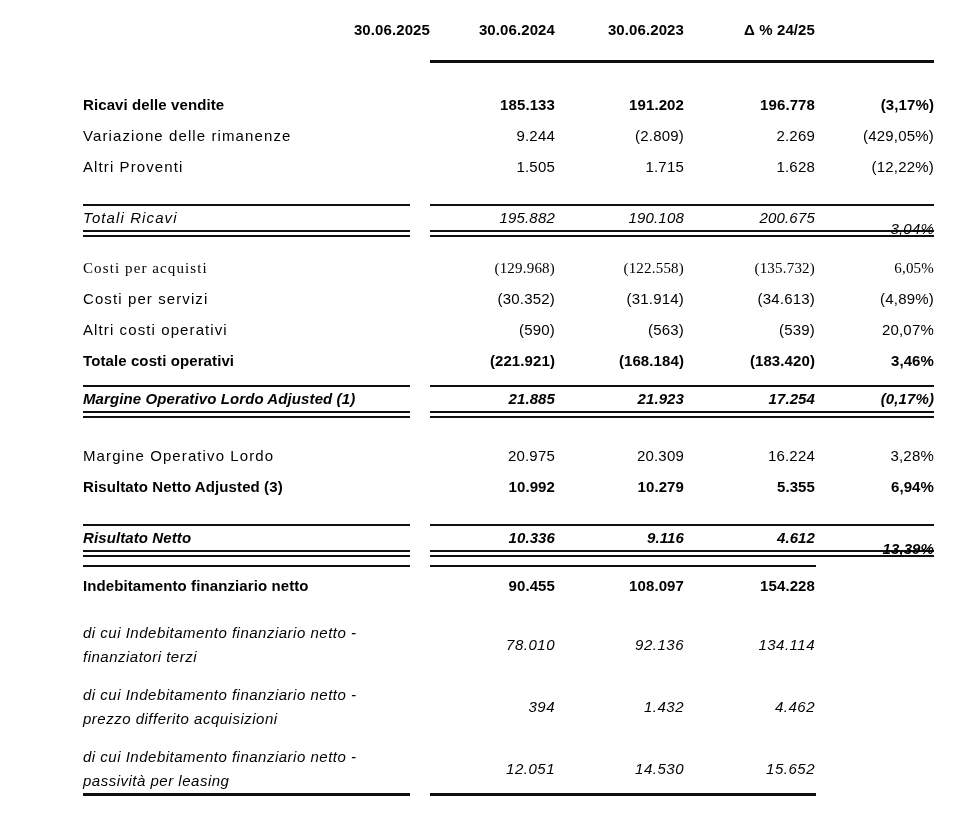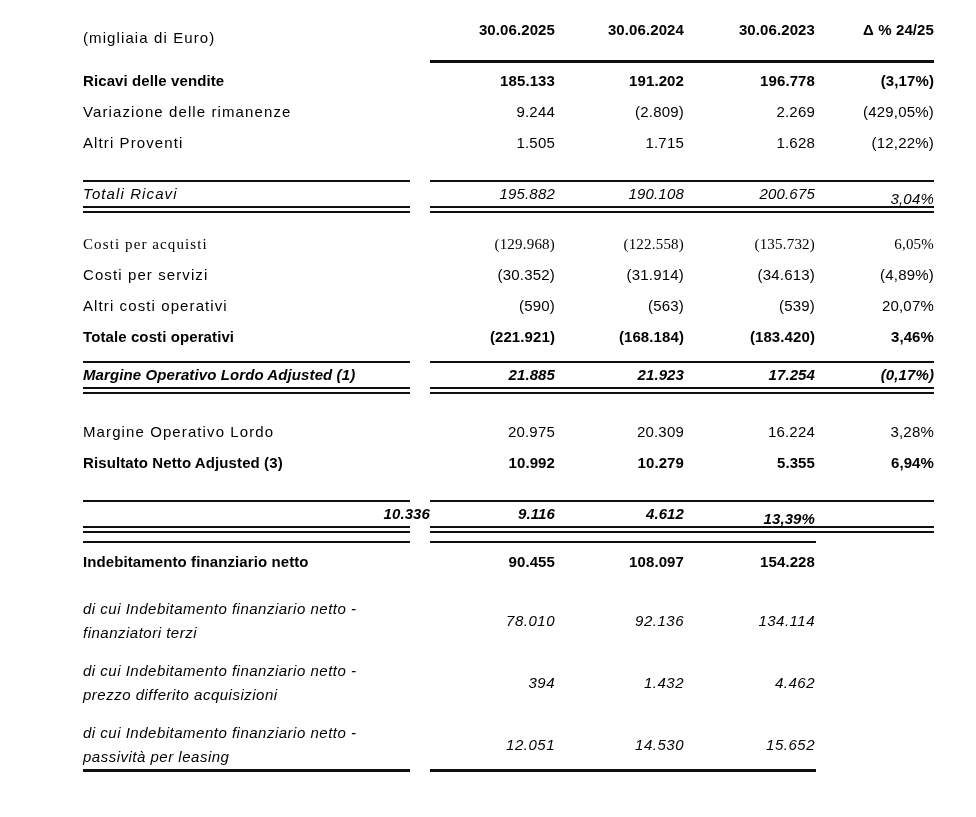--- a/index.html
+++ b/index.html
@@ -42,46 +42,45 @@
   .rule .seg.single { border-top: 2px solid #101010; height: 0; }
   .rule .seg.thick  { border-top: 3px solid #101010; height: 0; }
   .rule .seg.double {
     height: 3px;
     border-top: 2px solid #101010;
     border-bottom: 2px solid #101010;
   }
   .rule .seg.none { border: none; }
 
   
-  .mt17 { margin-top: 2px; }
+  .mt17 { margin-top: 26px; }
   .mt15 { margin-top: 15px; font-family: Liberation Serif, serif; }
   .mt14 { margin-top: 14px; }
   .mt16 { margin-top: 16px; }
   .mt11 { margin-top: 22px; }
   .mt9  { margin-top: 9px; }
   .mt8  { margin-top: 8px; }
 
   .row.total { height: 24px; font-style: italic; }
   .row.tall { height: 38px; }
 
-  .delta-low { position: relative; top: 5px; }
+  .delta-low { position: relative; top: 11px; }
 
   
   .row.twoline { height: 48px; }
   .row.twoline .cell.label { line-height: 24px; }
   .row.twoline .label-line { display: block; font-style: italic; }
 </style>
 </head>
 <body>
 
 <div class="page">
   <div class="tbl">
 
     <div class="row header-row">
-      <div class="cell label">(migliaia di Euro)</div>
       <div class="cell num">30.06.2025</div>
       <div class="cell num">30.06.2024</div>
       <div class="cell num">30.06.2023</div>
       <div class="cell num">Δ % 24/25</div>
     </div>
     <div class="rule">
         <div class="seg1 seg none"></div>
         <div class="seg2 seg thick"></div>
       </div>
 
@@ -181,20 +180,21 @@
       <div class="cell num">10.279</div>
       <div class="cell num">5.355</div>
       <div class="cell num">6,94%</div>
     </div>
 
     <div class="rule mt11">
         <div class="seg1 seg single"></div>
         <div class="seg2 seg single"></div>
       </div>
     <div class="row bold total">
+      <div class="cell label">Risultato Netto</div>
       <div class="cell num">10.336</div>
       <div class="cell num">9.116</div>
       <div class="cell num">4.612</div>
       <div class="cell num delta-low">13,39%</div>
     </div>
     <div class="rule">
         <div class="seg1 seg double"></div>
         <div class="seg2 seg double"></div>
       </div>
 

